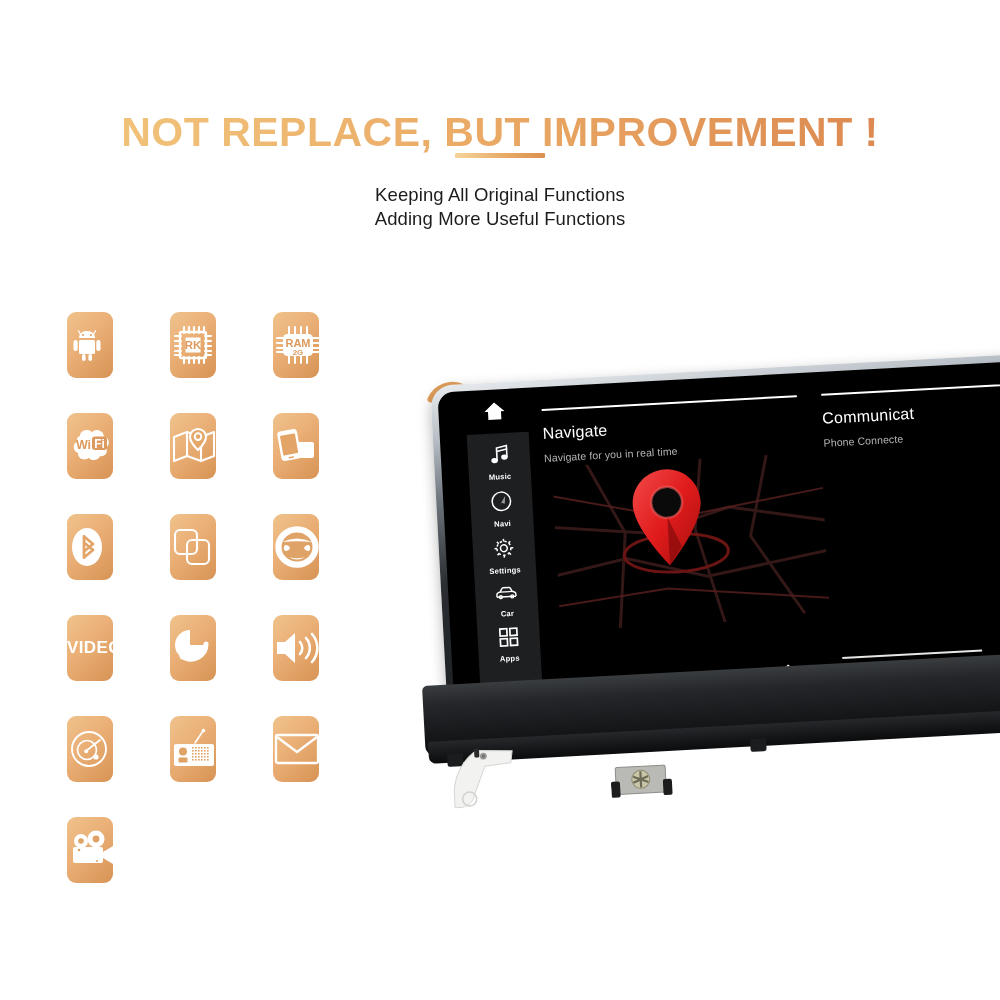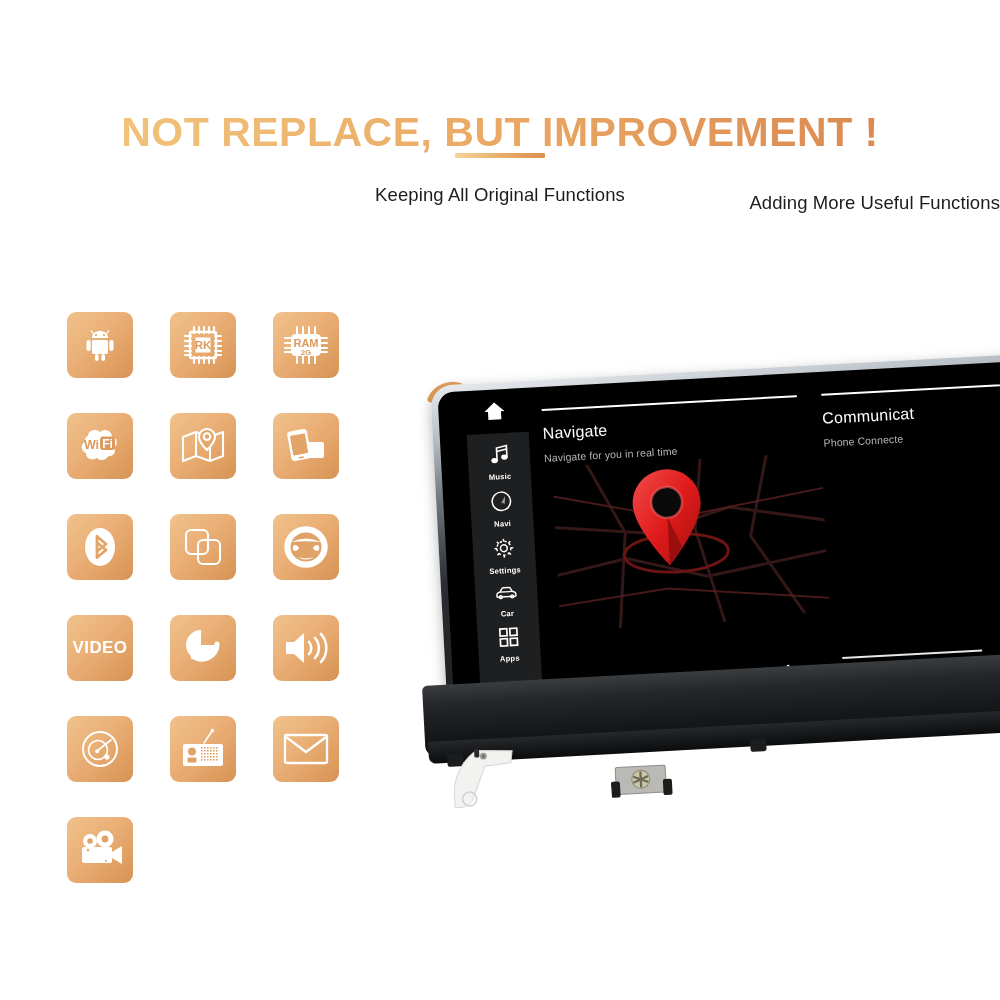--- a/index.html
+++ b/index.html
@@ -24,34 +24,34 @@
   .divider {
     position: absolute; left: 455px; top: 153px; width: 90px; height: 5px;
     background: linear-gradient(90deg, #f5d49a 0%, #e7a763 60%, #dd9050 100%);
     border-radius: 1px;
   }
   .subline {
     position: absolute; left: 0; width: 1000px; text-align: center;
     font-size: 18.5px; color: #1c1c1c; letter-spacing: .1px;
   }
   .subline.l1 { top: 173px; margin-top: 11px; }
-  .subline.l2 { top: 192px; text-align: right; }
+  .subline.l2 { top: 208px; }
 
   
   #grid {
     position: absolute; left: 67px; top: 312px;
     display: grid;
     grid-template-columns: repeat(3, 66px);
     grid-template-rows: repeat(6, 66px);
     column-gap: 37px; row-gap: 35px;
   }
   .tile {
-    width: 66px; height: 66px; border-radius: 9px;
+    width: 46px; height: 66px; border-radius: 9px;
     background: linear-gradient(135deg, #f0c28c 0%, #eab077 42%, #e1a165 72%, #d79355 100%);
-    display: flex; align-items: center; justify-content: center;
+    display: flex; align-items: center; 
     position: relative;
   }
   .tile svg { display: block; }
   .tile .txt {
     color: #fff; font-weight: bold; letter-spacing: .4px;
   }
 
   
   #unit { position: absolute; left: 395px; top: 350px; width: 620px; height: 520px; }
 

